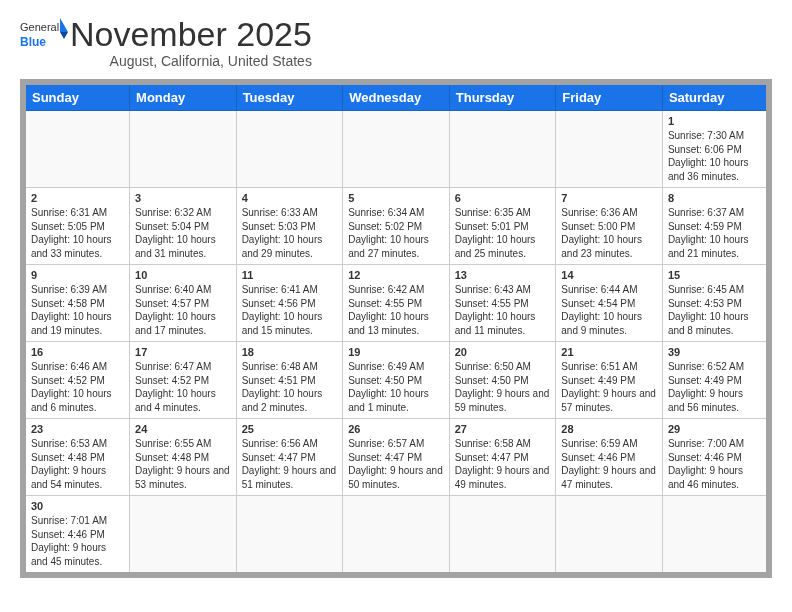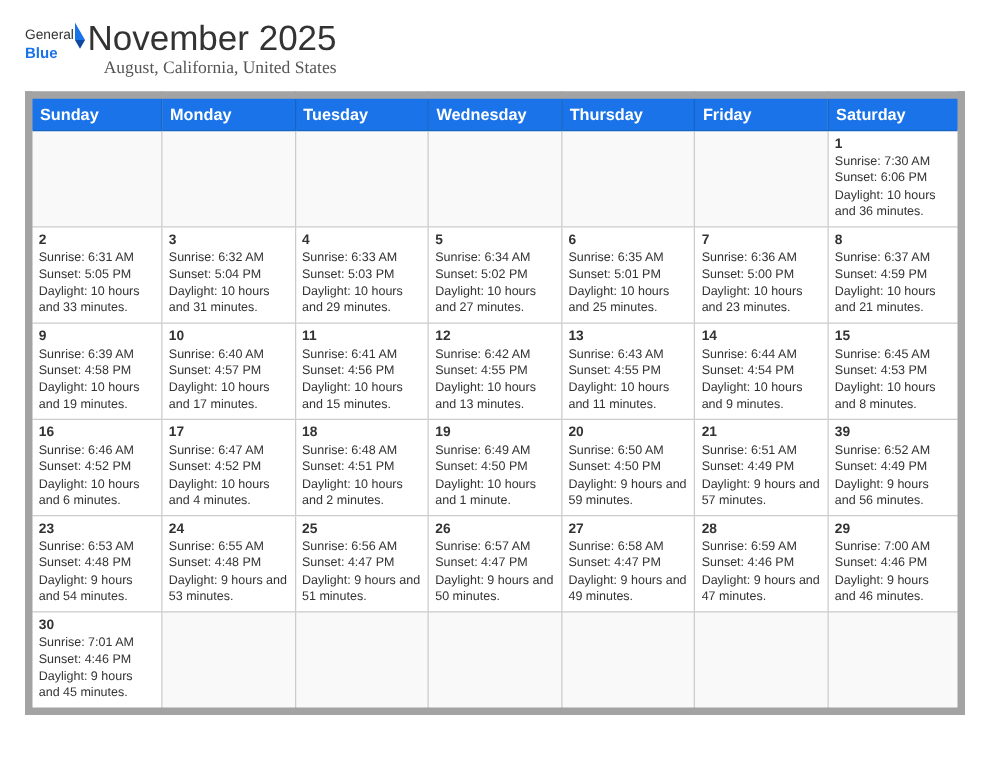--- a/index.html
+++ b/index.html
@@ -21,29 +21,28 @@
     }
     .logo {
       display: flex;
       align-items: center;
       gap: 4px;
     }
     .title-area {
       text-align: right;
     }
     .month-title {
-      font-size: 28px;
+      font-size: 34px;
       font-weight: 300;
       color: #333;
       line-height: 1.1;
     }
     .subtitle {
       font-size: 14px;
       color: #555;
-      font-family: Liberation Serif, serif;
     }
     .calendar {
       width: 100%;
       border-collapse: collapse;
       border: 6px solid #a3a3a3;
     }
     .calendar th {
       background-color: #1a73e8;
       color: #fff;
       font-size: 13px;

